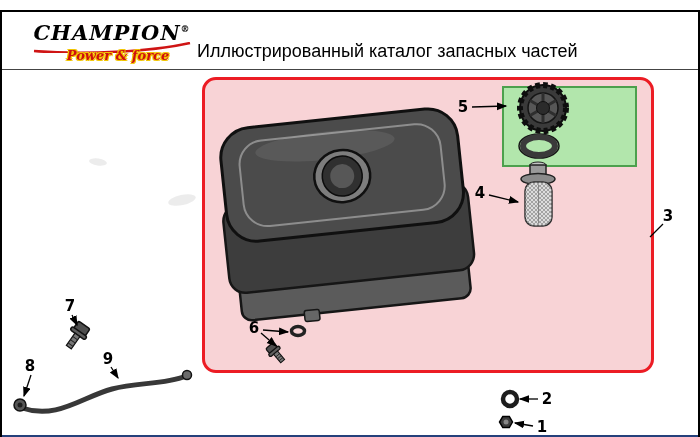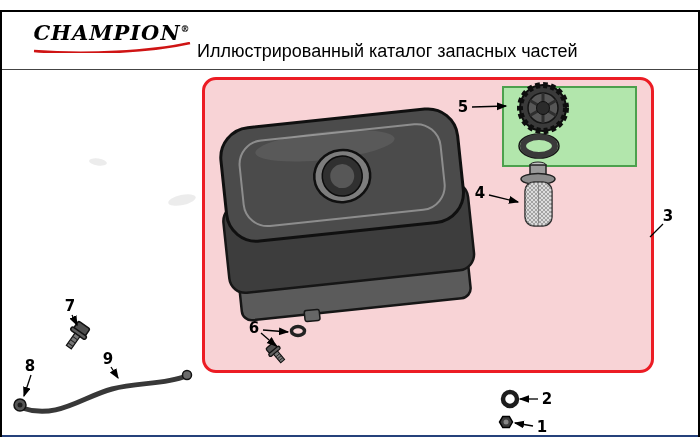--- a/index.html
+++ b/index.html
@@ -75,20 +75,21 @@
 <body>
 
 <div class="page">
 
   <div class="page-header">
     <div class="logo">
       <div class="brand-line"><span>CHAMPION</span><sup>®</sup></div>
       <svg class="swoosh" width="164" height="11" viewBox="0 0 164 11">
         <path d="M4,9 C 55,13 120,10 160,1" stroke="#cf1414" stroke-width="2.6" fill="none"></path>
       </svg>
+      <div class="tagline">Power &amp; force</div>
     </div>
     <div class="catalog-title">Иллюстрированный каталог запасных частей</div>
   </div>
 
   <div class="group-box"></div>
   <div class="sub-box"></div>
 
   <svg class="artwork" width="700" height="437" viewBox="0 0 700 437">
     <defs>
       <marker id="arr" markerWidth="9" markerHeight="8" refX="7" refY="3" orient="auto">

